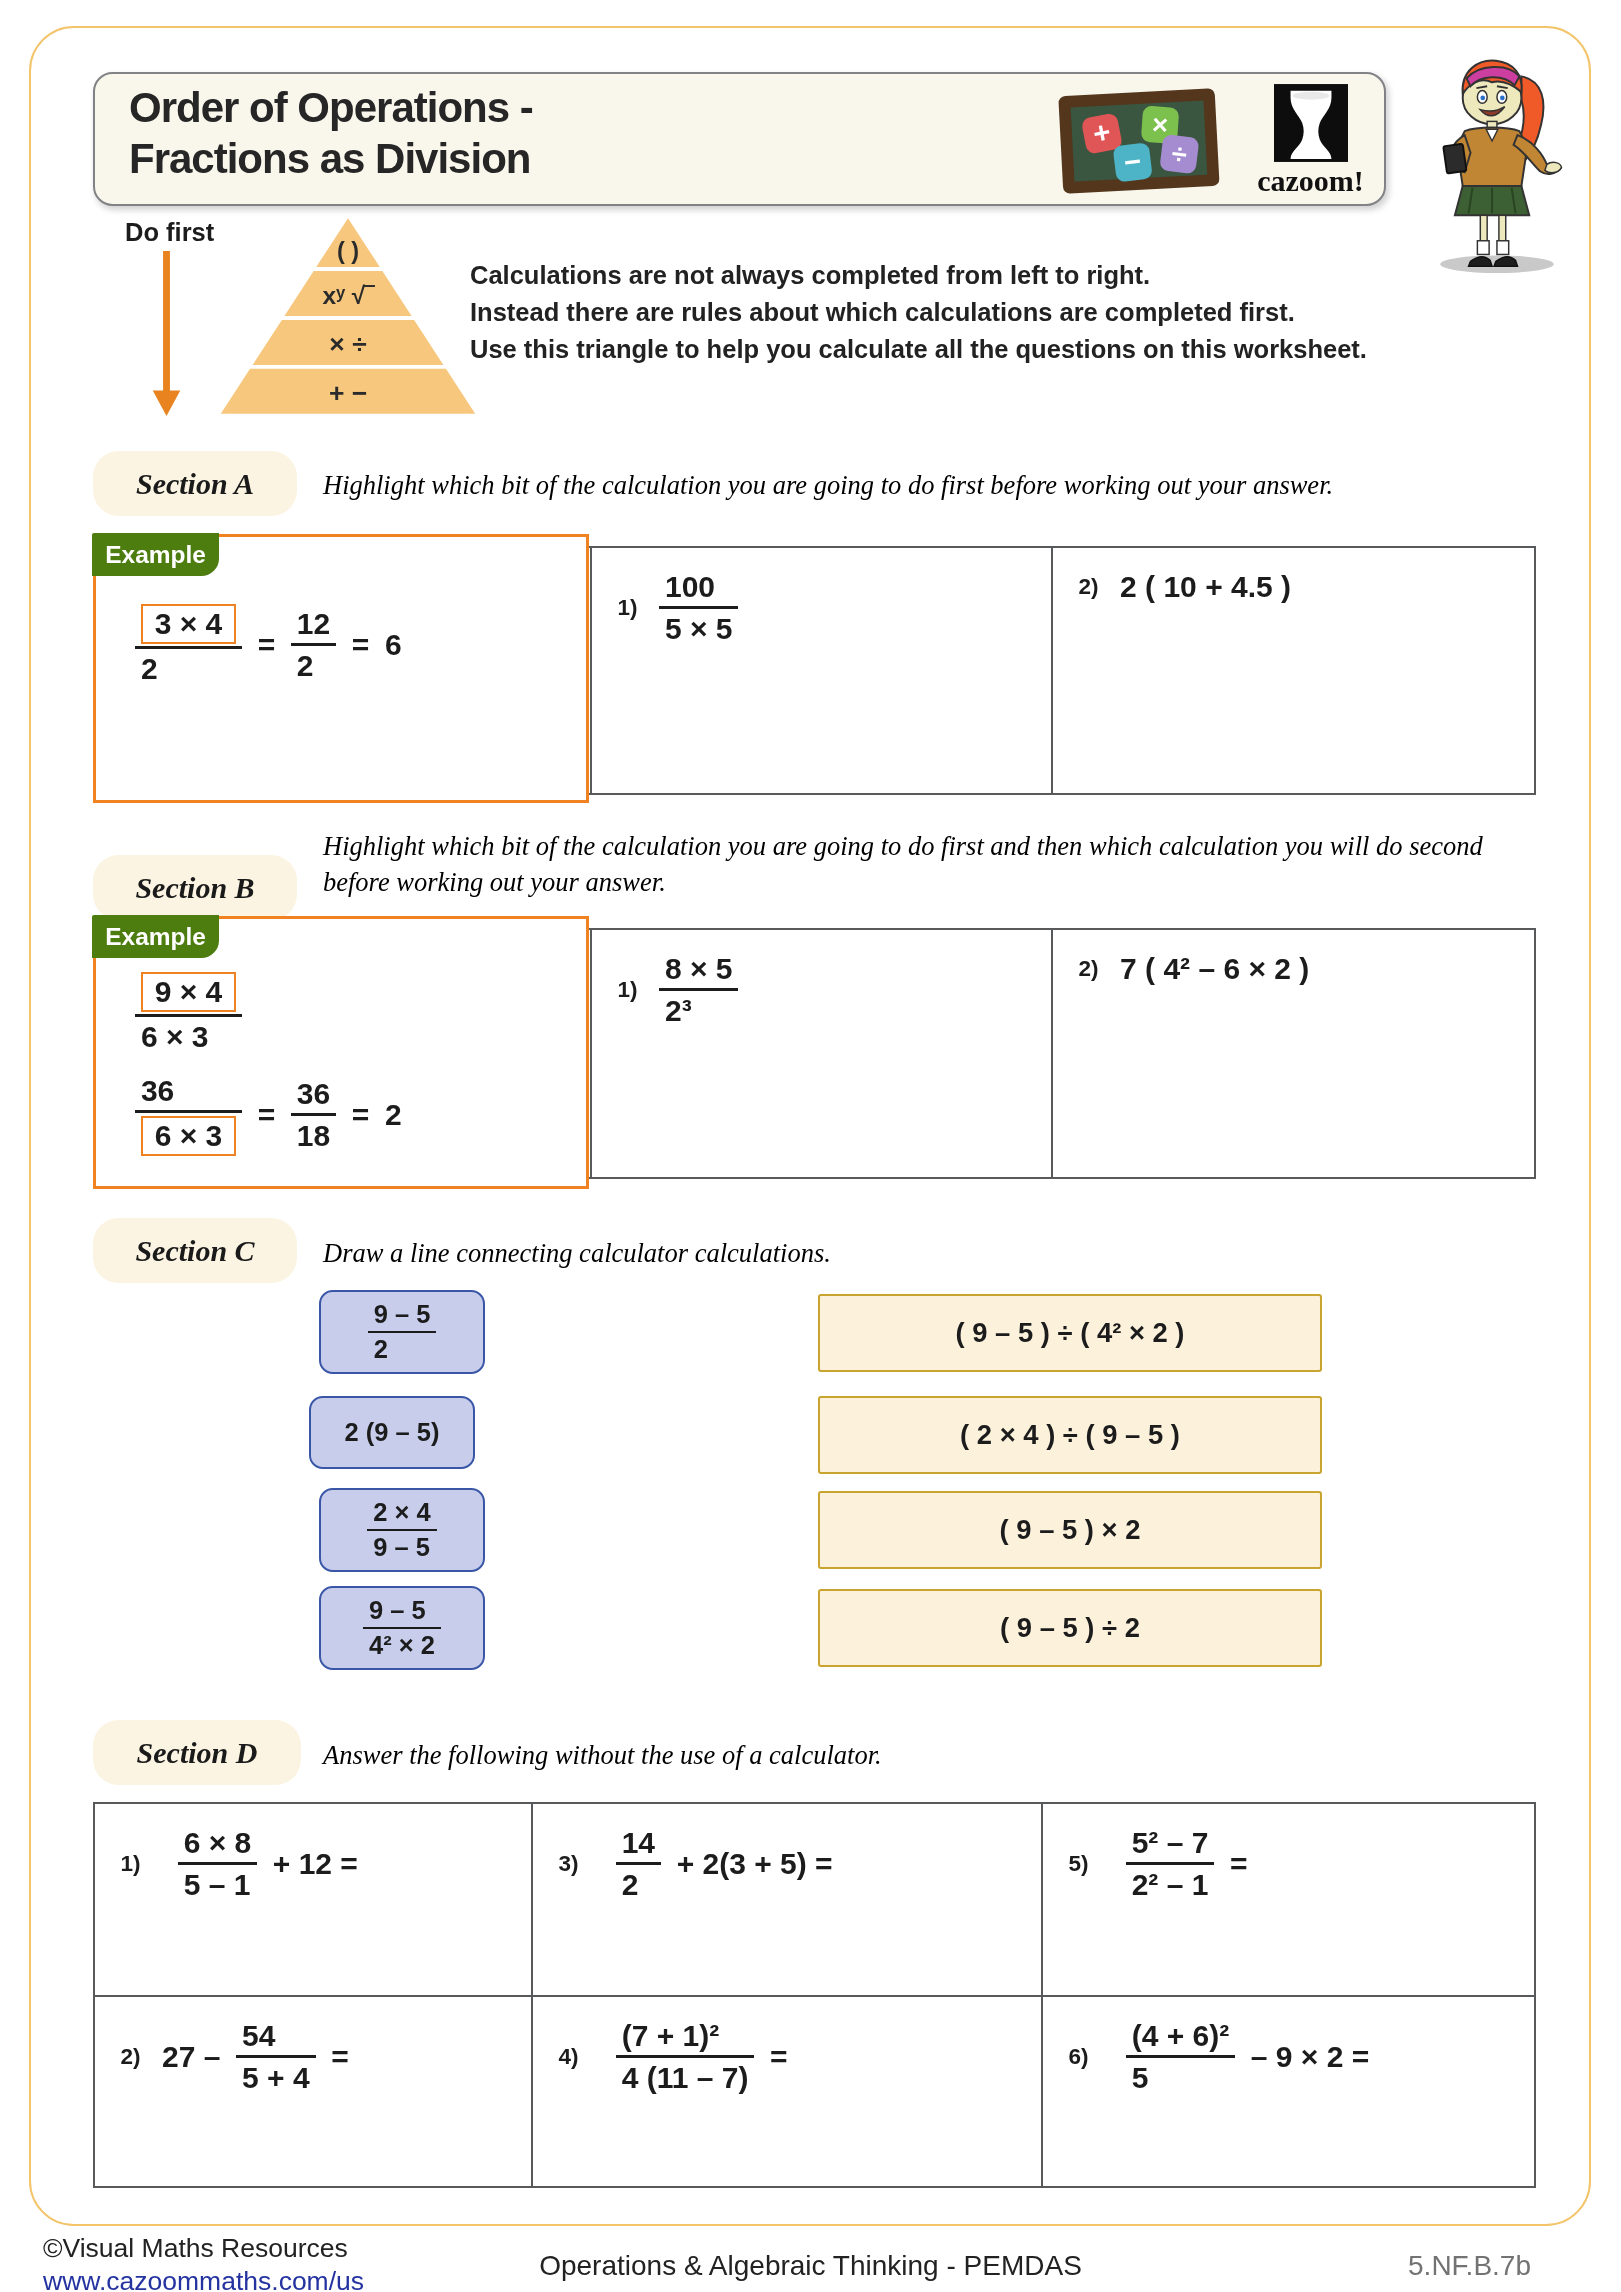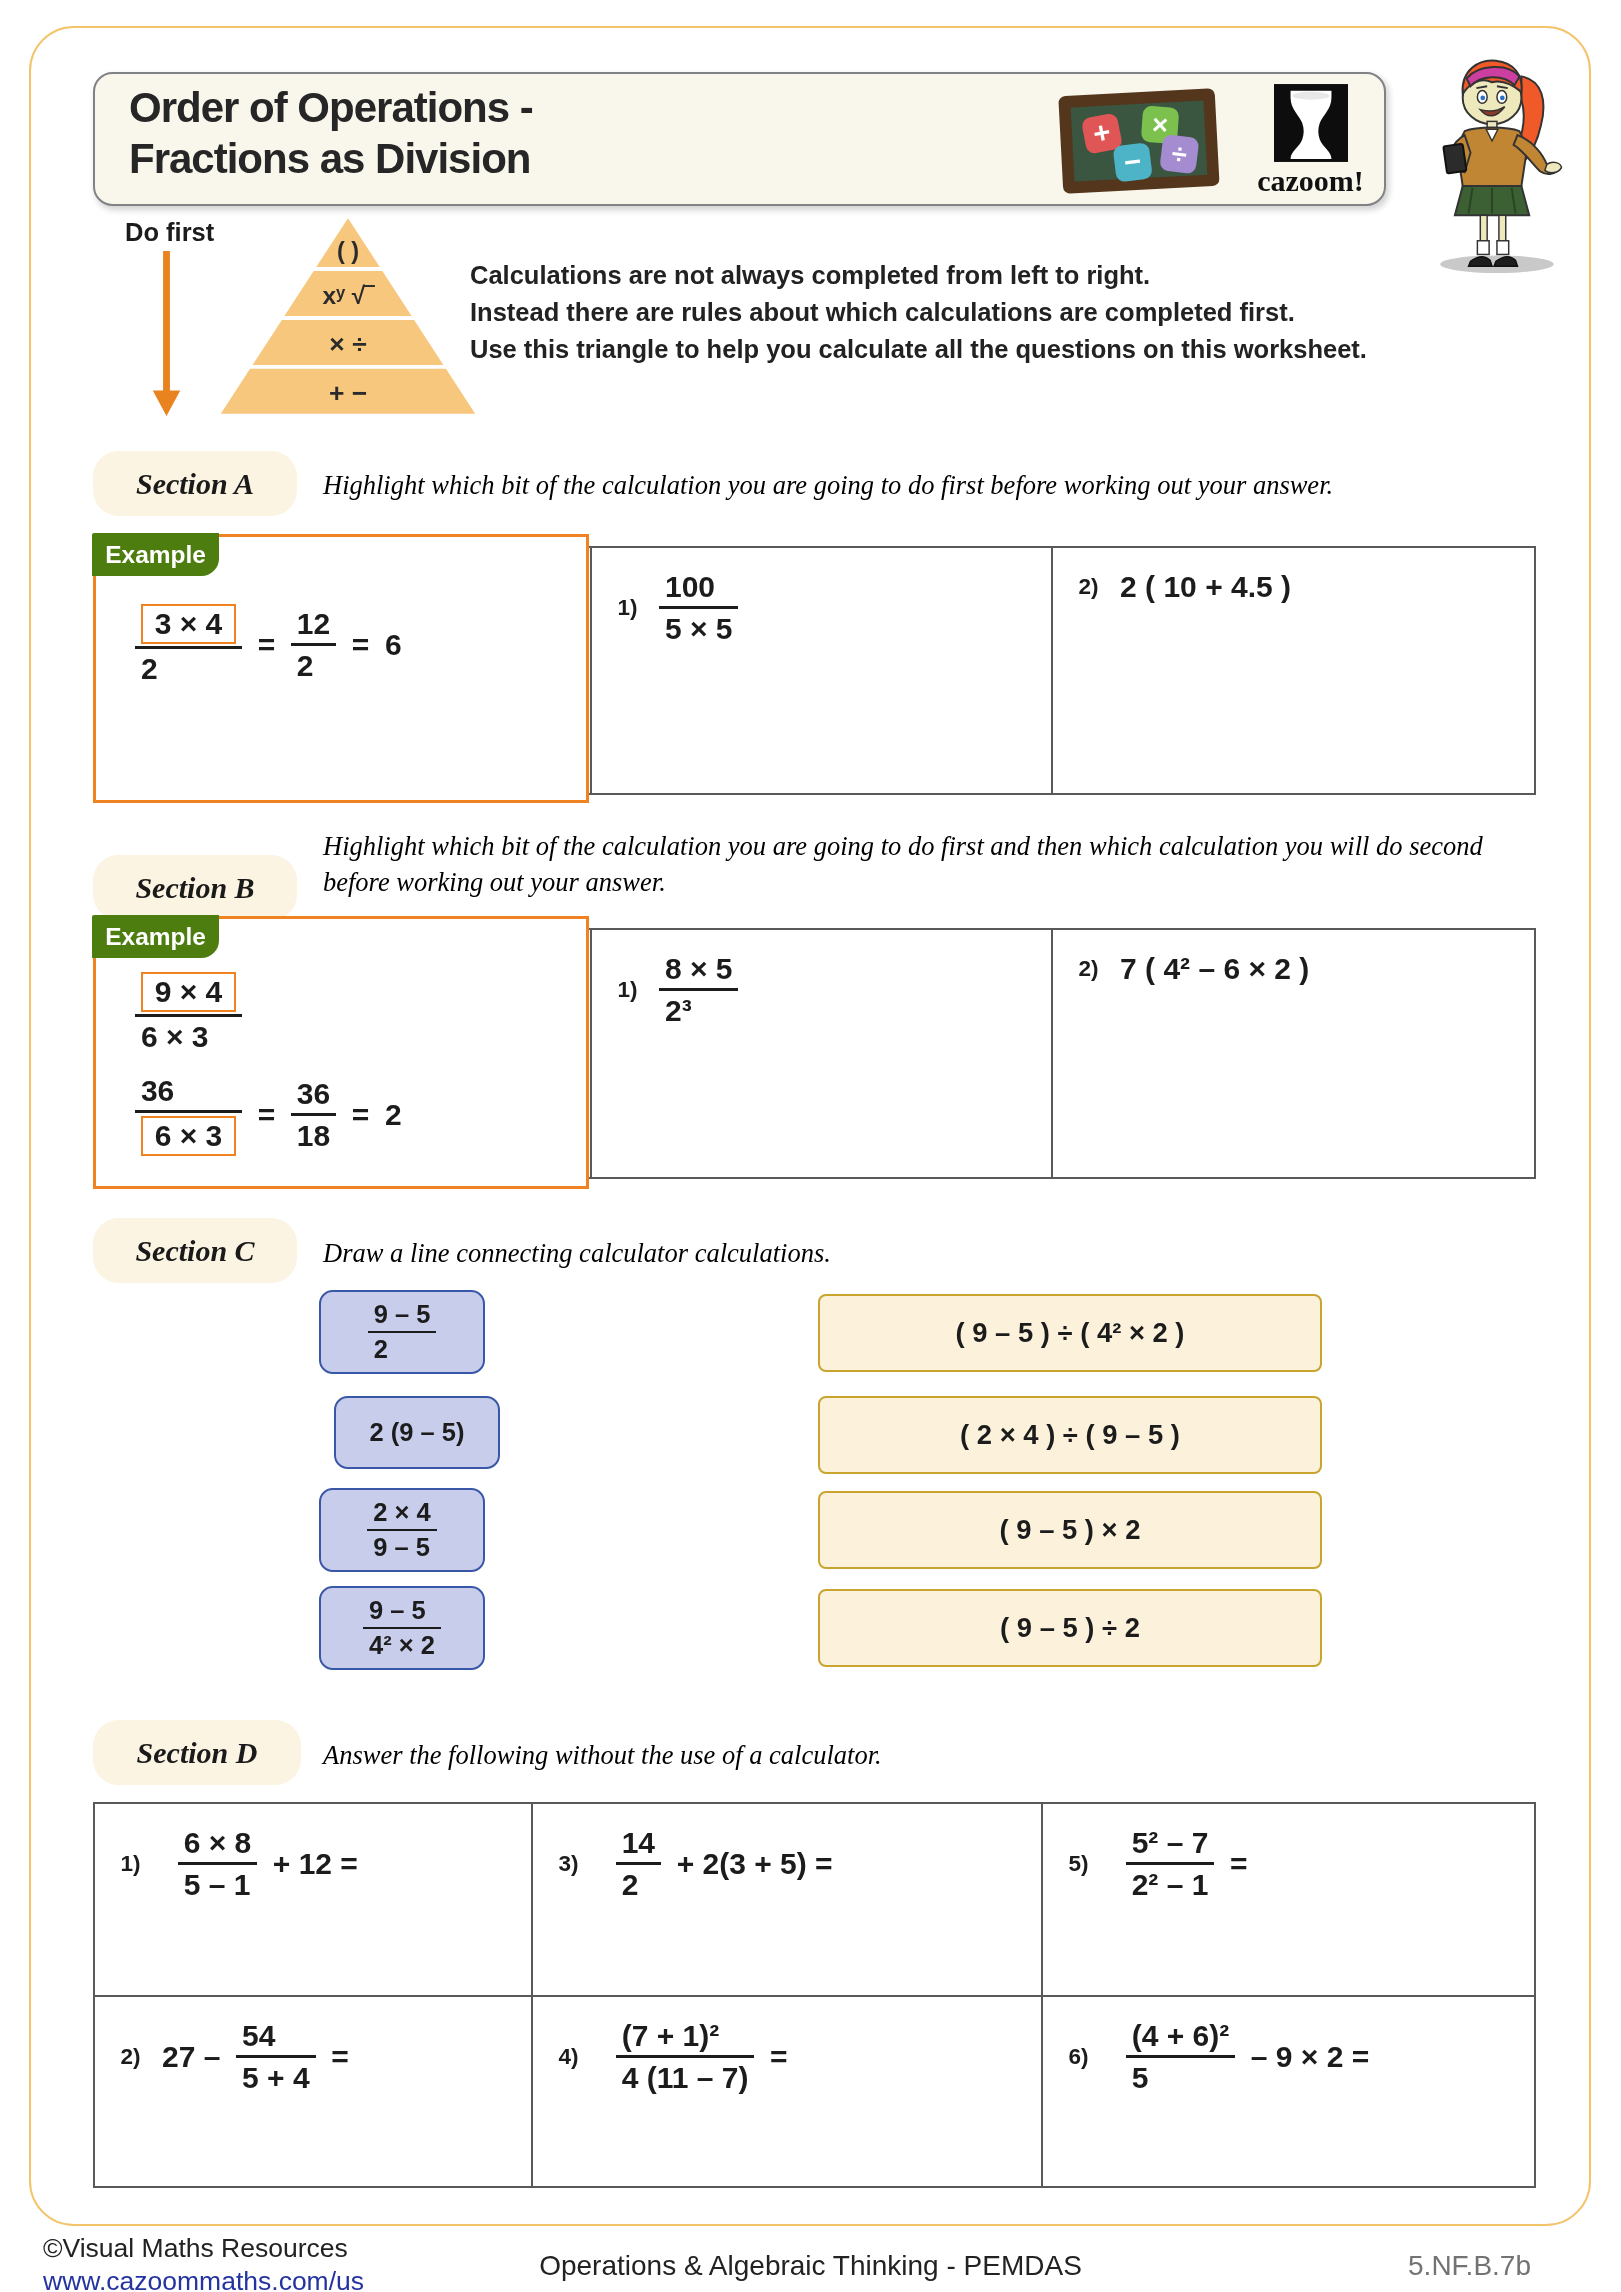--- a/index.html
+++ b/index.html
@@ -52,21 +52,21 @@
   .fbar{align-self:stretch;height:0;border-top:3.4px solid #1c1c1c;margin:2.9px 0;}
   .hl-box{display:inline-block;border:2.9px solid #f08222;padding:1px 11.8px;}
   .qnum{font-size:22.5px;font-weight:bold;margin-right:5.9px;}
 
   
   .c-left{position:absolute;width:162px;background:#c7cdeb;border:2.9px solid #3a57a7;
     border-radius:13.7px;display:flex;align-items:center;justify-content:center;
     font-weight:bold;font-size:25.5px;}
   .c-left .fbar{border-top:2.9px solid #1c1c1c;margin:2px 0;}
   .c-right{position:absolute;left:818px;width:500px;height:74px;background:#fcf2dc;
-    border:2.9px solid #c9a42e;border-radius:8px;display:flex;align-items:center;
+    border:2.9px solid #c9a42e;border-radius:3px;display:flex;align-items:center;
     justify-content:center;font-weight:bold;font-size:27.4px;}
 
   
   .foot-copy{position:absolute;left:43px;top:2233px;font-size:26.5px;color:#222;}
   .foot-url{position:absolute;left:43px;top:2266px;font-size:26.5px;color:#2433a0;
     text-decoration:underline;}
   .foot-center{position:absolute;left:0;top:2250px;width:100%;text-align:center;
     font-size:28px;color:#222;}
   .foot-code{position:absolute;right:90px;top:2250px;font-size:28px;color:#737373;}
 </style>
@@ -264,21 +264,21 @@
   <div class="sec-label" style="left:93px;top:1218px;width:204px;height:65px;">Section C</div>
   <div class="sec-instr" style="left:323px;top:1235px;width:1176px;">Draw a line connecting calculator calculations.</div>
 
   <div class="c-left" style="left:319px;top:1290px;height:80px;">
     <span class="frac">
       <span class="fnum">9 – 5</span>
       <span class="fbar"></span>
       <span class="fden">2</span>
     </span>
   </div>
-  <div class="c-left" style="left:334px;top:1396px;height:69px;">
+  <div class="c-left" style="left:309px;top:1396px;height:69px;">
     <span>2 (9 – 5)</span>
   </div>
   <div class="c-left" style="left:319px;top:1488px;height:80px;">
     <span class="frac">
       <span class="fnum">2 × 4</span>
       <span class="fbar"></span>
       <span class="fden">9 – 5</span>
     </span>
   </div>
   <div class="c-left" style="left:319px;top:1586px;height:80px;">

